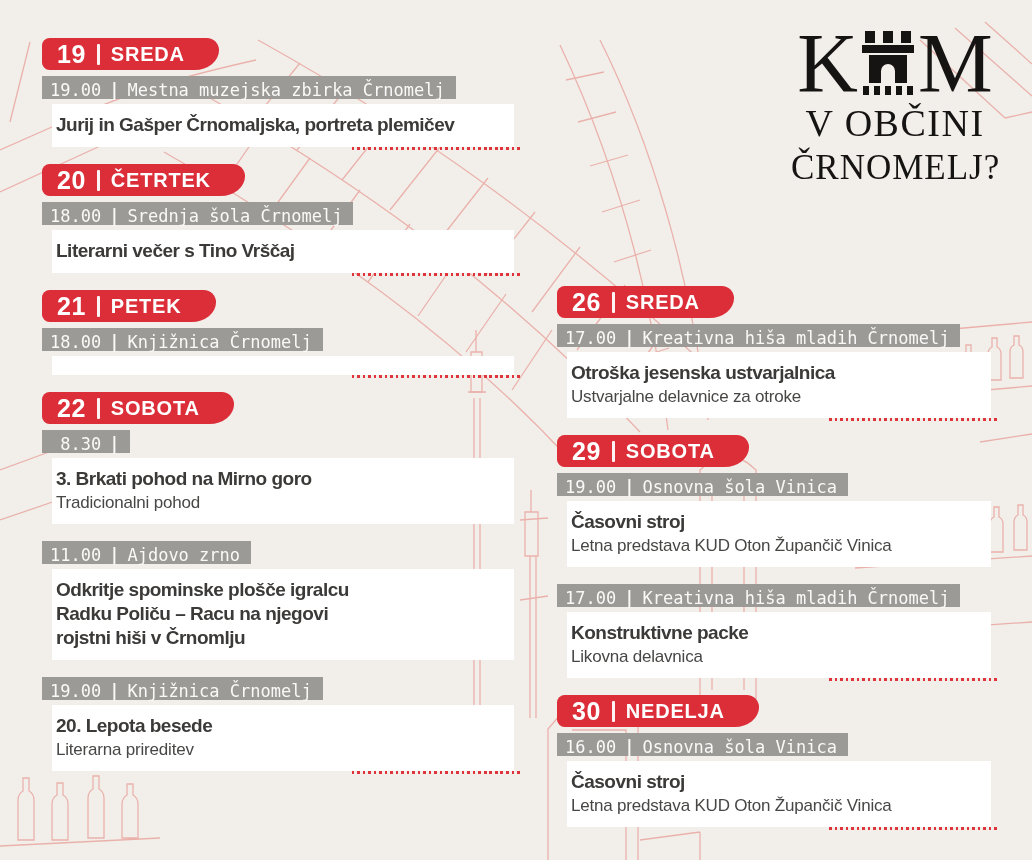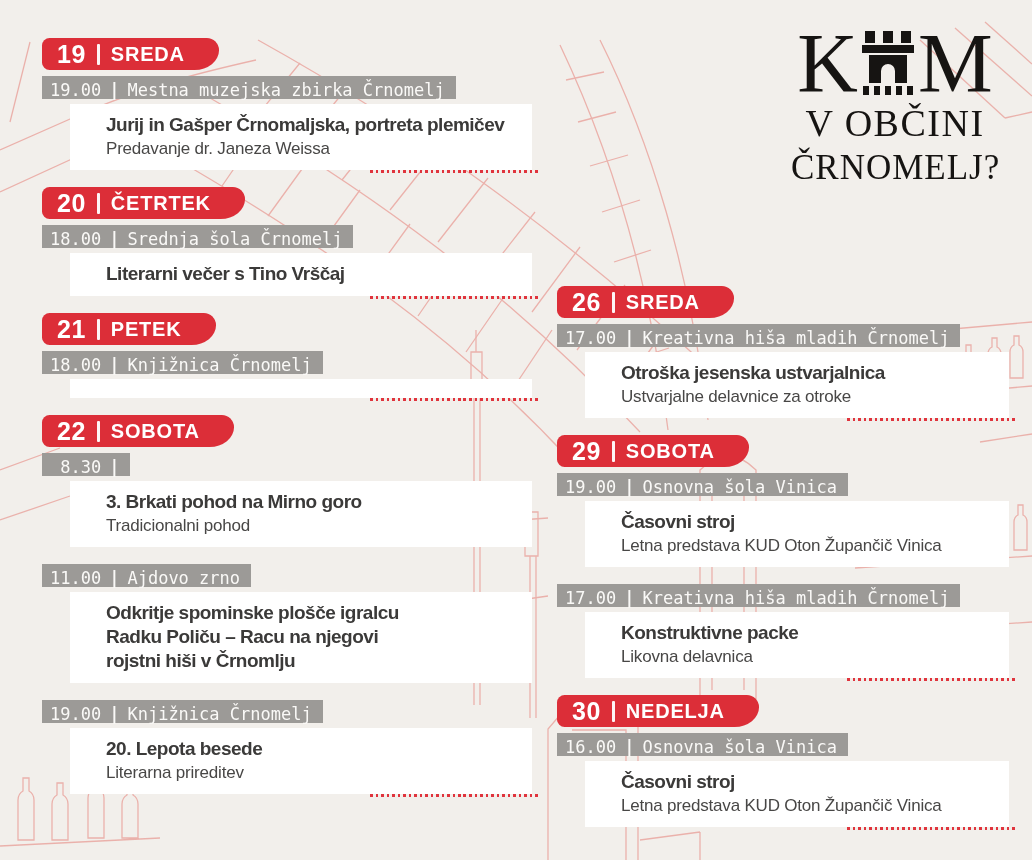--- a/index.html
+++ b/index.html
@@ -42,22 +42,22 @@
 
   
   .entry + .entry{margin-top:17px;}
   .time-bar{display:inline-flex;align-items:flex-end;gap:8px;height:23px;
             background:var(--gray);color:#faf9f7;padding:0 11px 0 8px;
             font-family:"DejaVu Sans Mono",monospace;font-size:17px;line-height:1;
             margin-bottom:5px;white-space:nowrap;}
   .time{display:inline-block;min-width:5ch;text-align:right;}
   .bar-sep{font-weight:bold;}
 
-  .card{position:relative;background:#fff;width:calc(100% - 10px);margin-left:28px;
-        padding:9px 12px 10px 36px;}
+  .card{position:relative;background:#fff;width:calc(100% - 10px);margin-left:10px;
+        padding:9px 12px 10px 4px;}
   .title{font-size:19px;line-height:24px;font-weight:bold;color:var(--dark);
          letter-spacing:-0.5px;white-space:pre-line;}
   .subtitle{font-size:17px;line-height:23px;color:var(--sub);letter-spacing:-0.2px;}
   .card.dotted::after{content:"";position:absolute;right:-8px;bottom:-3px;width:170px;height:3px;
         background:repeating-linear-gradient(90deg,#e0343d 0 2.5px,transparent 2.5px 5.5px);}
 </style>
 </head>
 <body>
 
 <div class="poster">
@@ -103,21 +103,20 @@
     </div>
     <div class="entries">
   <div class="entry">
     <div class="time-bar">
       <span class="time">19.00</span>
       <span class="bar-sep">|</span>
       <span class="loc">Mestna muzejska zbirka Črnomelj</span>
     </div>
     <div class="card dotted">
       <div class="title">Jurij in Gašper Črnomaljska, portreta plemičev</div>
-      <div class="subtitle">Predavanje dr. Janeza Weissa</div>
     </div>
   </div>
 </div>
   </section>
 
   <section class="group">
     <div class="day-badge">
       <span class="day-num">20</span>
       <span class="day-sep"></span>
       <span class="day-name">ČETRTEK</span>

